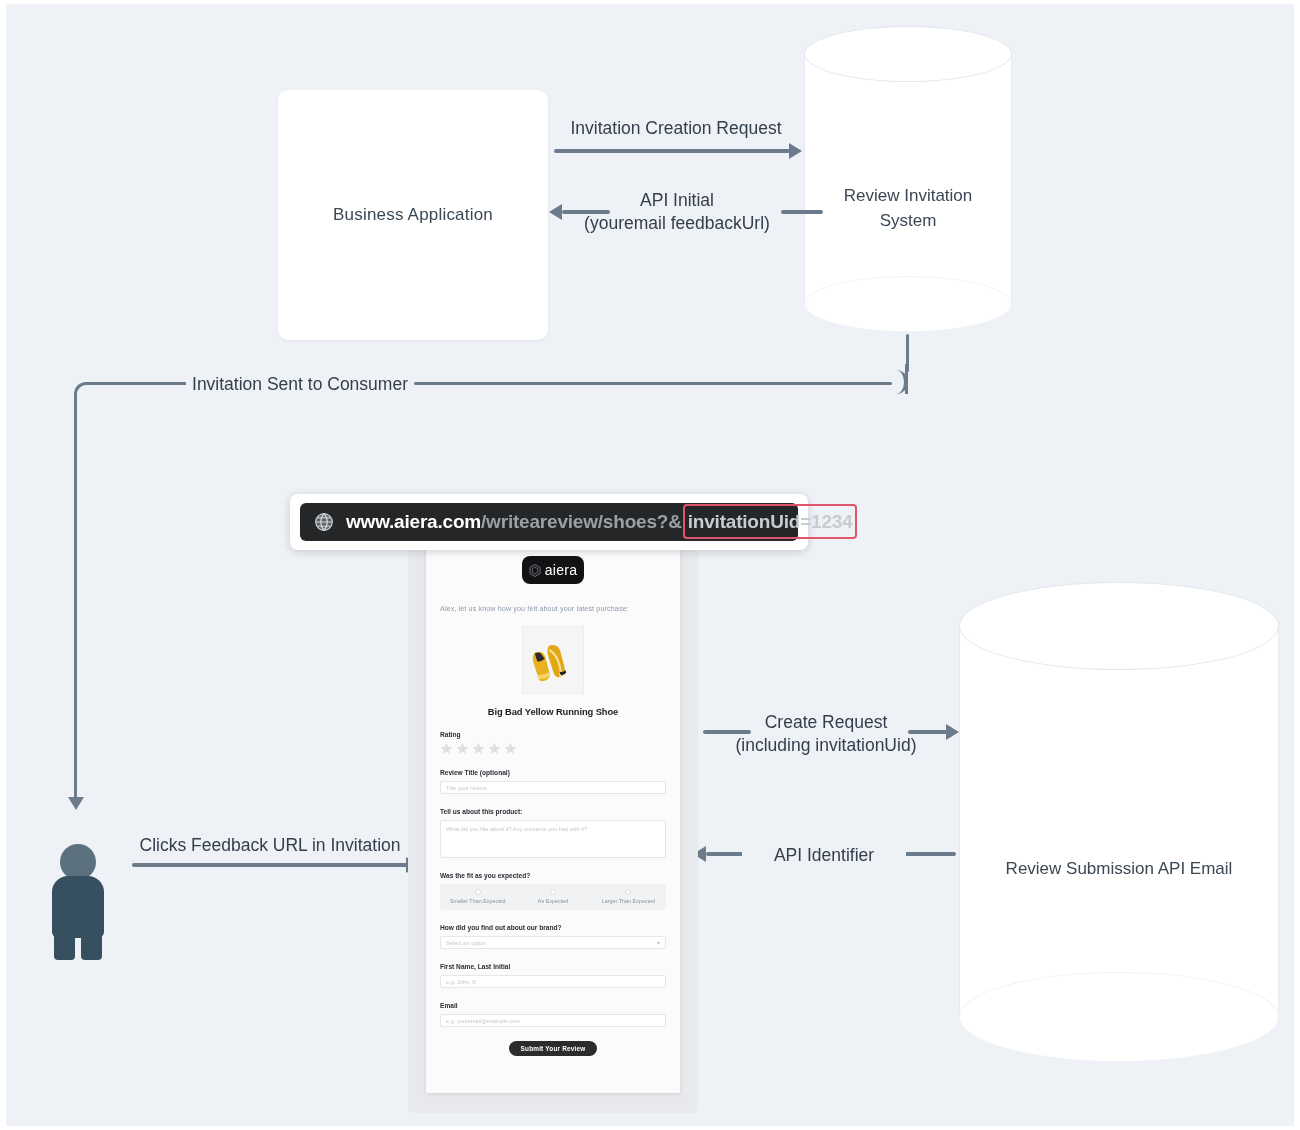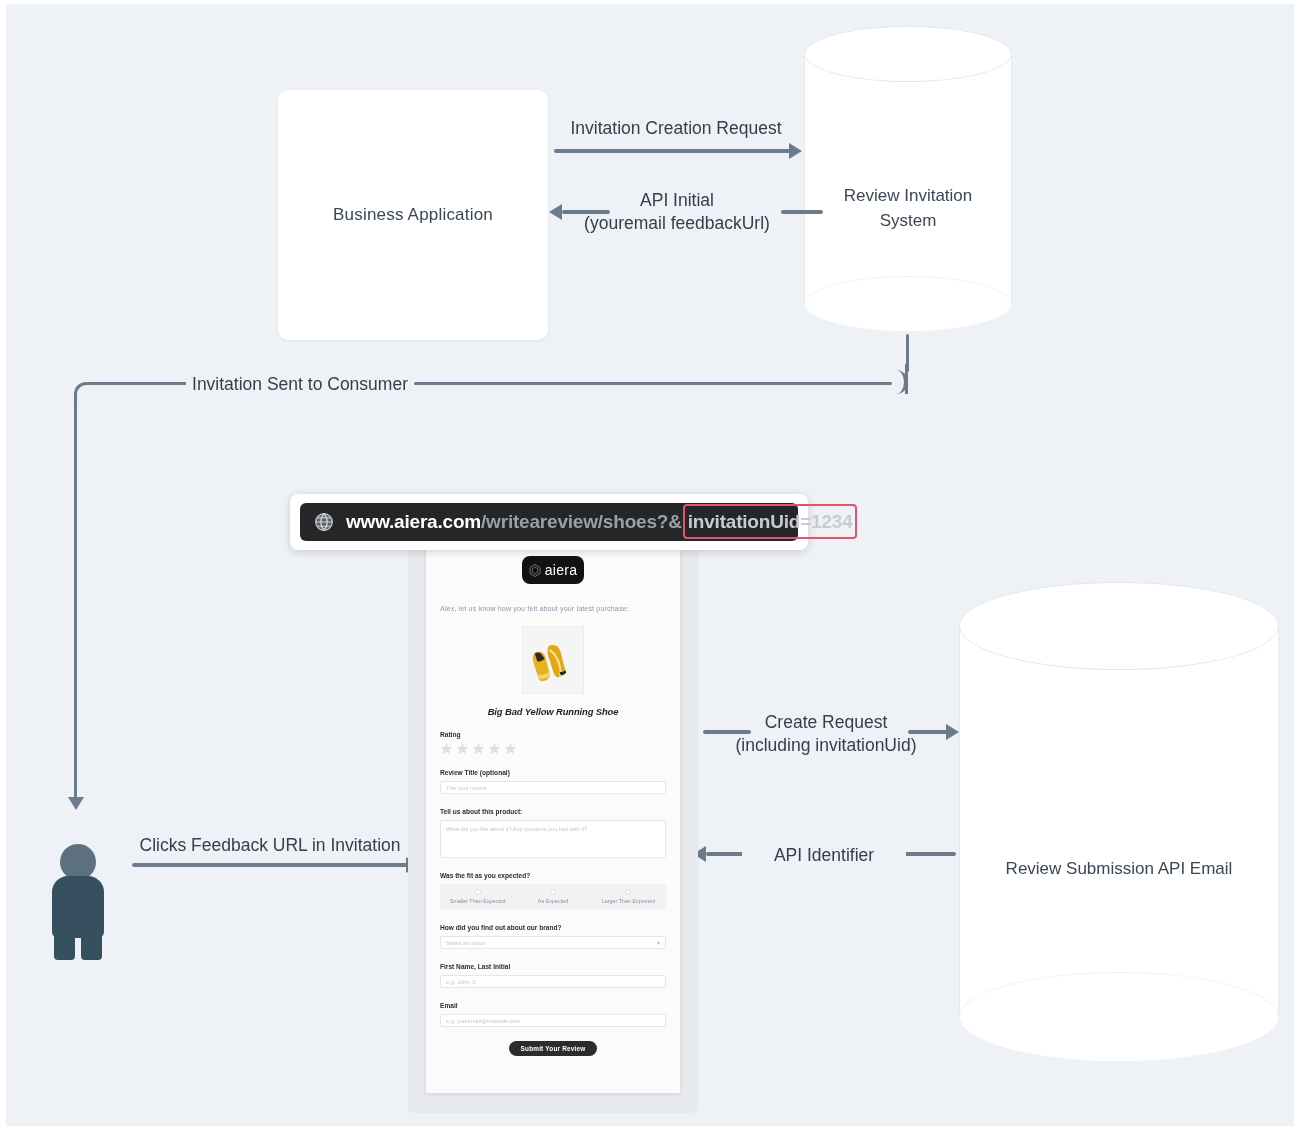--- a/index.html
+++ b/index.html
@@ -162,21 +162,21 @@
     text-align: left; color: #8d9bb0; font-size: 7.2px;
     margin-top: 20px; letter-spacing: .1px;
   }
   .prod-img {
     width: 62px; height: 68px; margin: 13px auto 0;
     background: #f4f4f4; border: 1px solid #ededed;
     position: relative; overflow: hidden;
   }
   .prod-name {
     text-align: center; font-size: 9.4px; font-weight: bold;
-    color: #1c1f24; margin-top: 12px; letter-spacing: -.1px; font-style: italic;
+    color: #1c1f24; margin-top: 12px; letter-spacing: -.1px;
   }
   .f-label { font-size: 6.6px; font-weight: bold; color: #2a2f36; margin-top: 14px; }
   .stars { margin-top: 4px; display: flex; gap: 3px; }
   .star { width: 13px; height: 13px; }
   .f-input {
     margin-top: 5px; height: 13px; border: 1px solid #e6e6e6;
     background: #fff; border-radius: 2px;
     display: flex; align-items: center; padding: 0 5px;
     font-size: 5.6px; color: #c2c7cf;
   }

